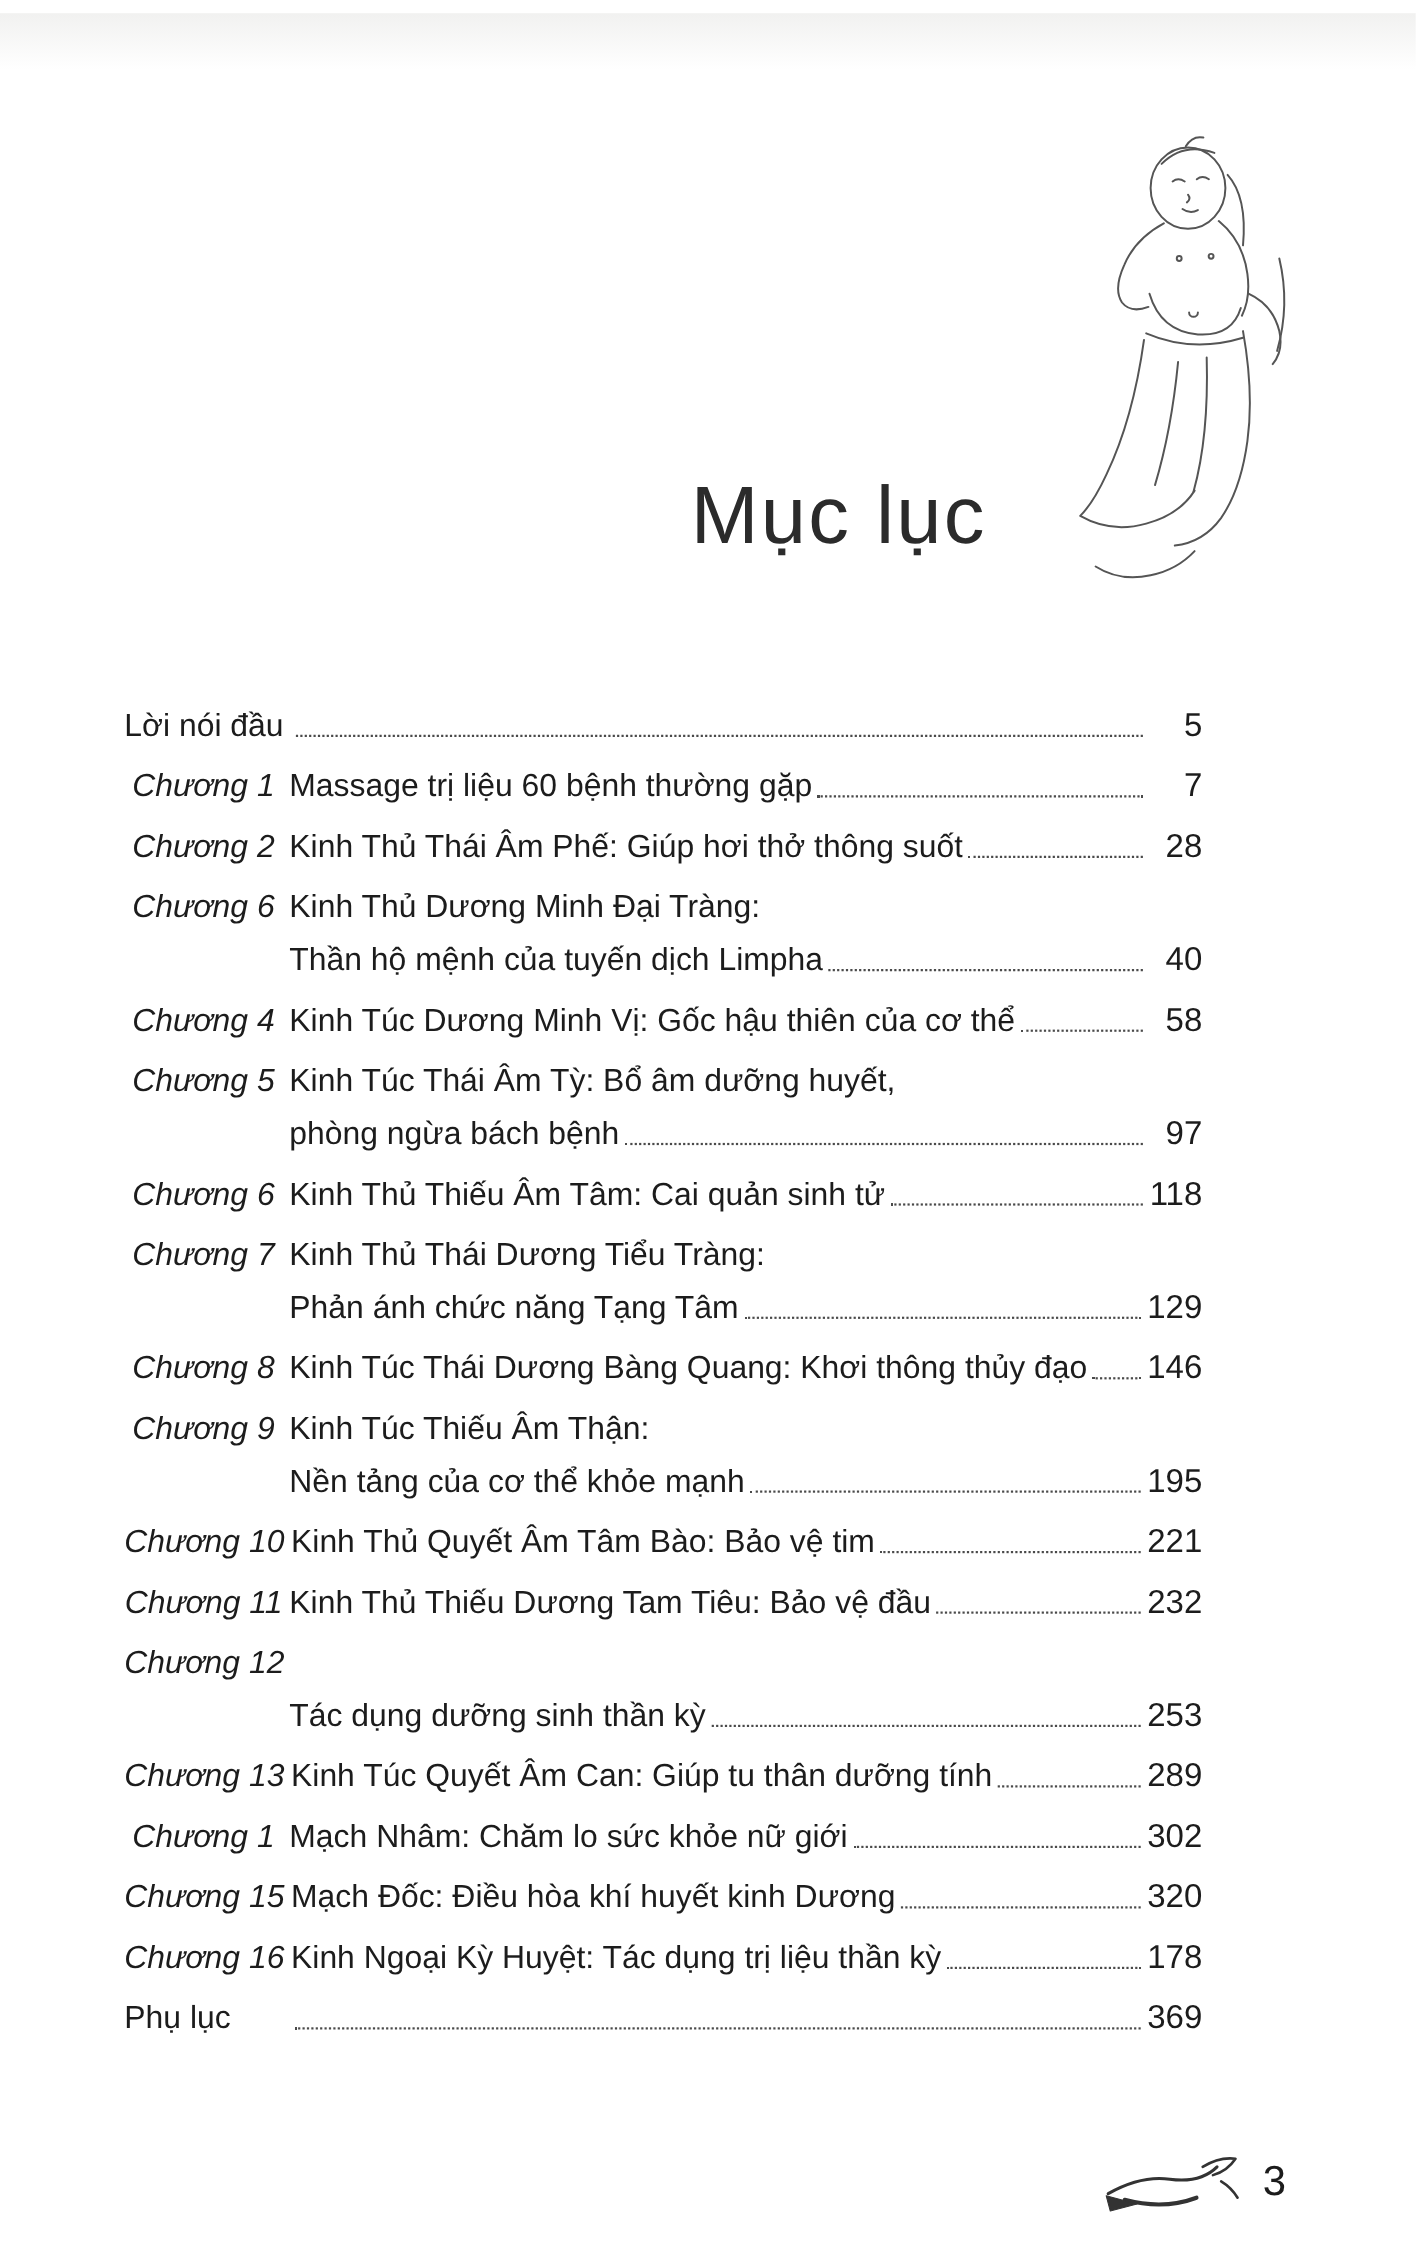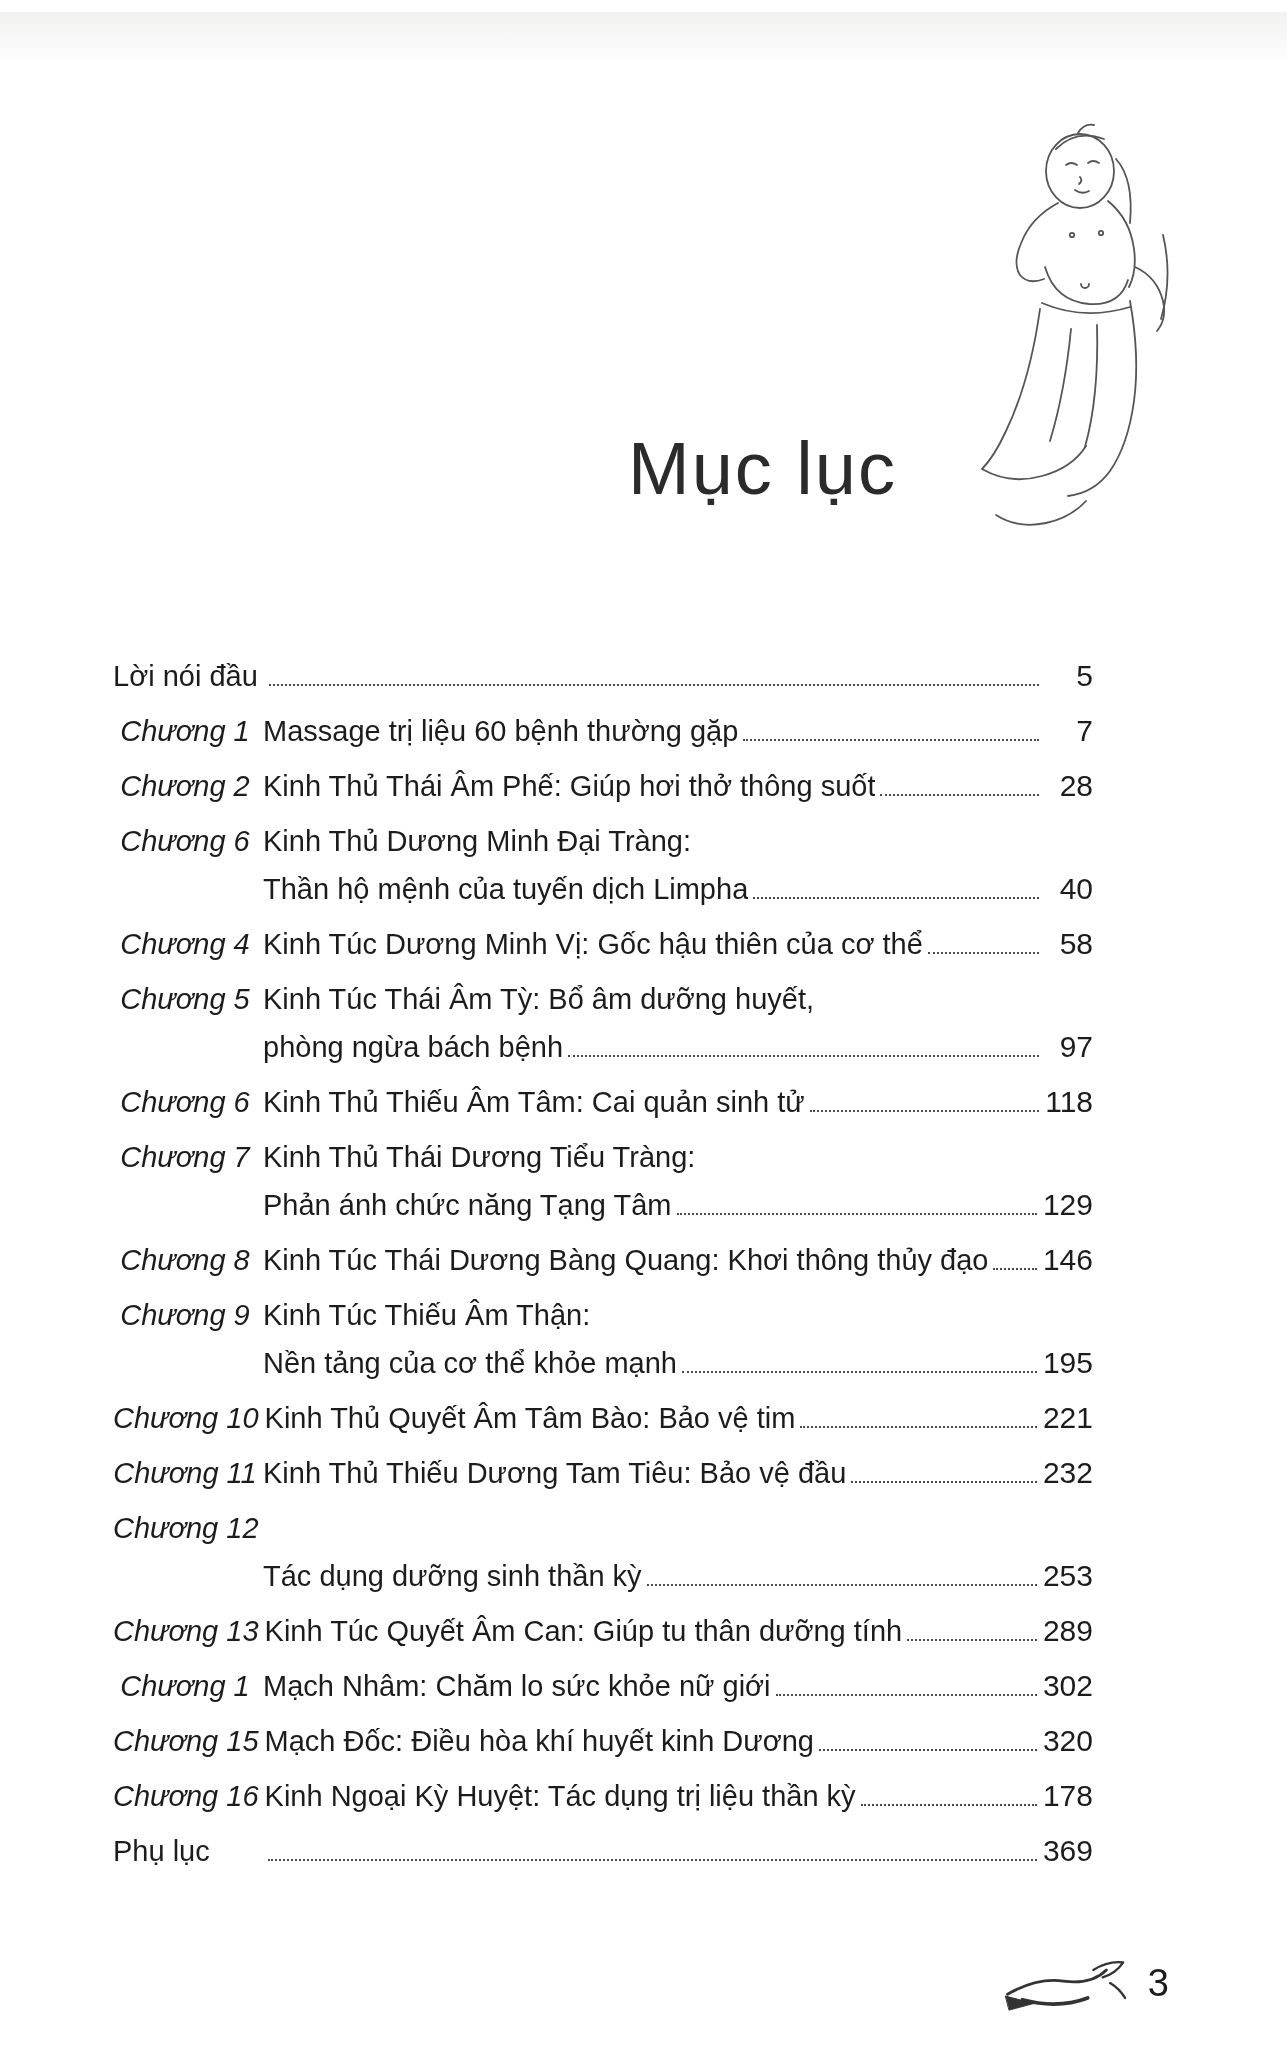--- a/index.html
+++ b/index.html
@@ -31,21 +31,21 @@
     position: absolute;
     left: 920px;
     top: 105px;
     width: 280px;
     height: 430px;
   }
 
   .toc-wrap {
     position: absolute;
     left: 113px;
-    top: 640px;
+    top: 624px;
     width: 980px;
     font-size: 29px;
   }
 
   .toc-entry { margin-bottom: 7px; }
 
   .toc-line {
     display: flex;
     align-items: baseline;
     line-height: 48px;

